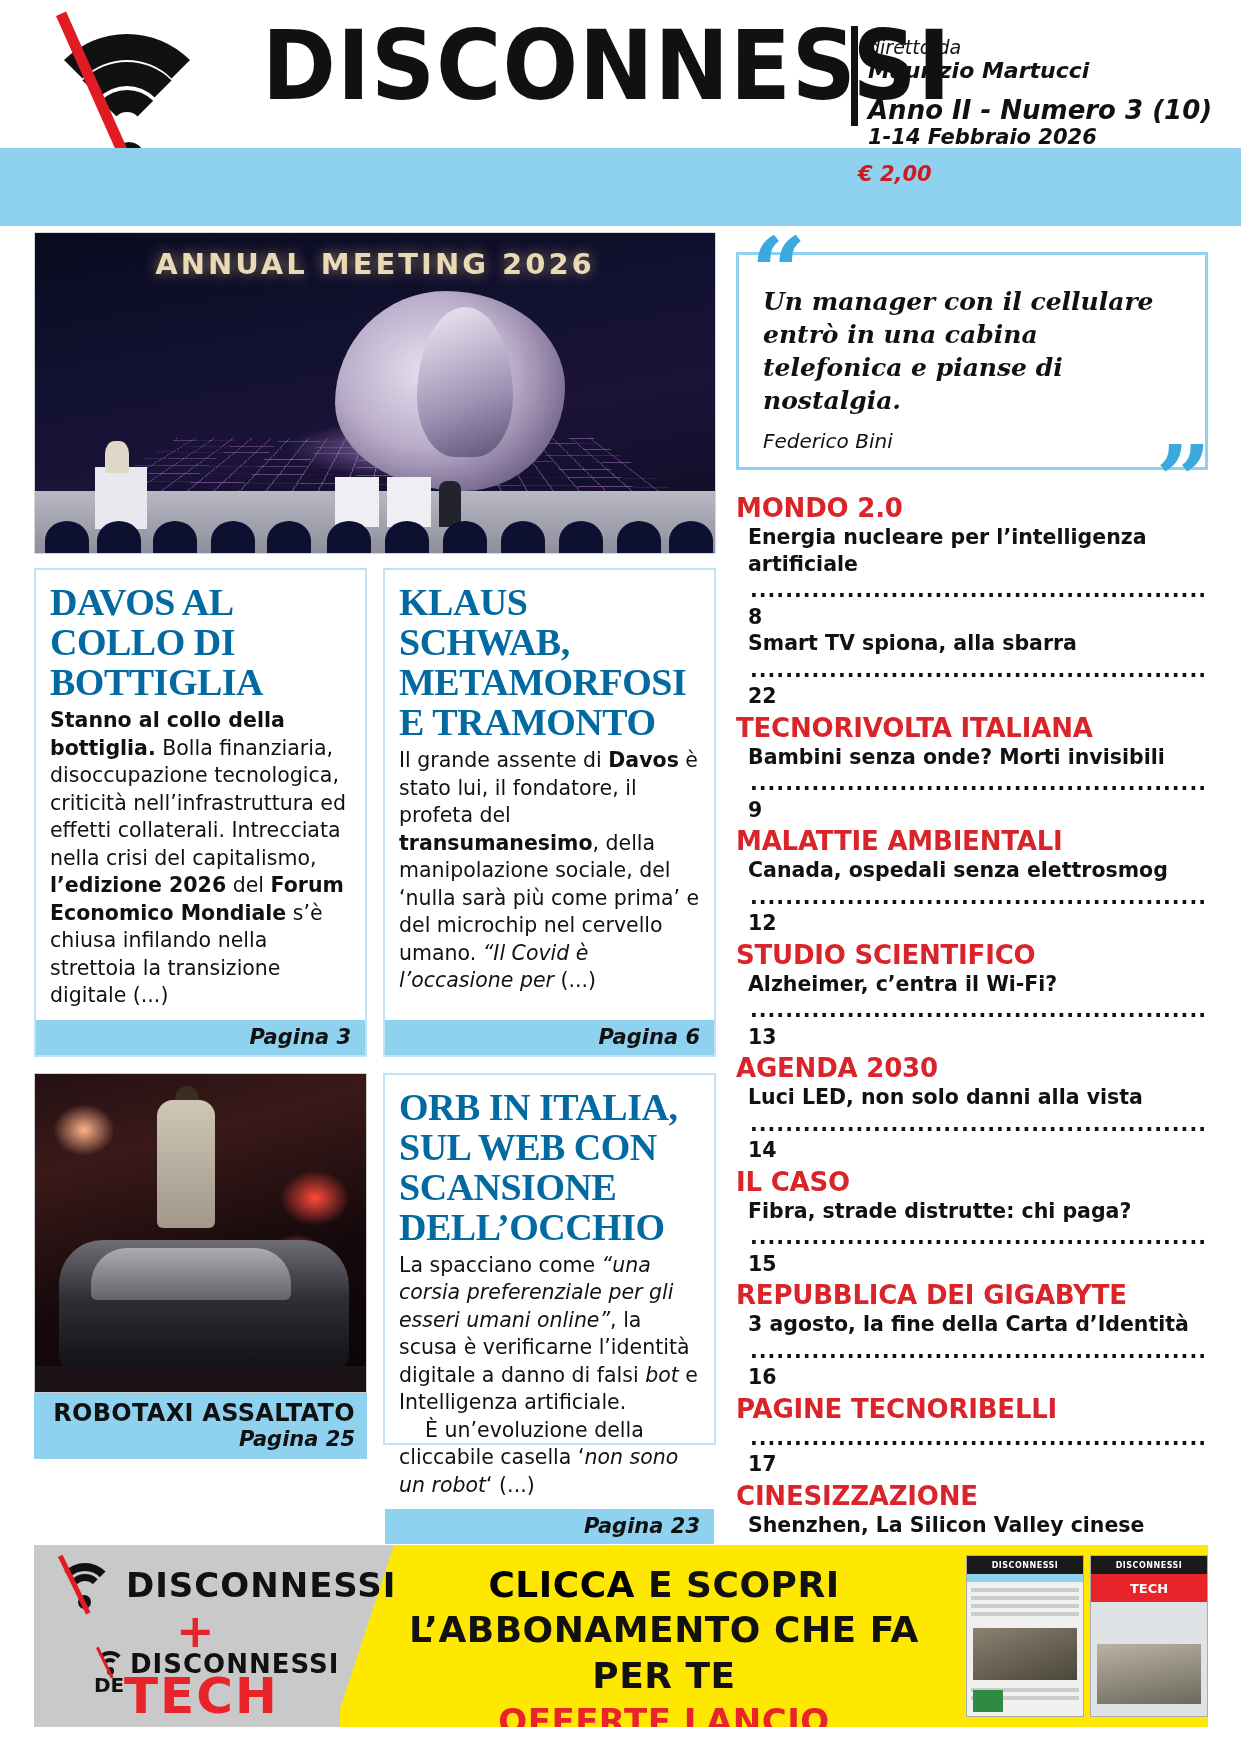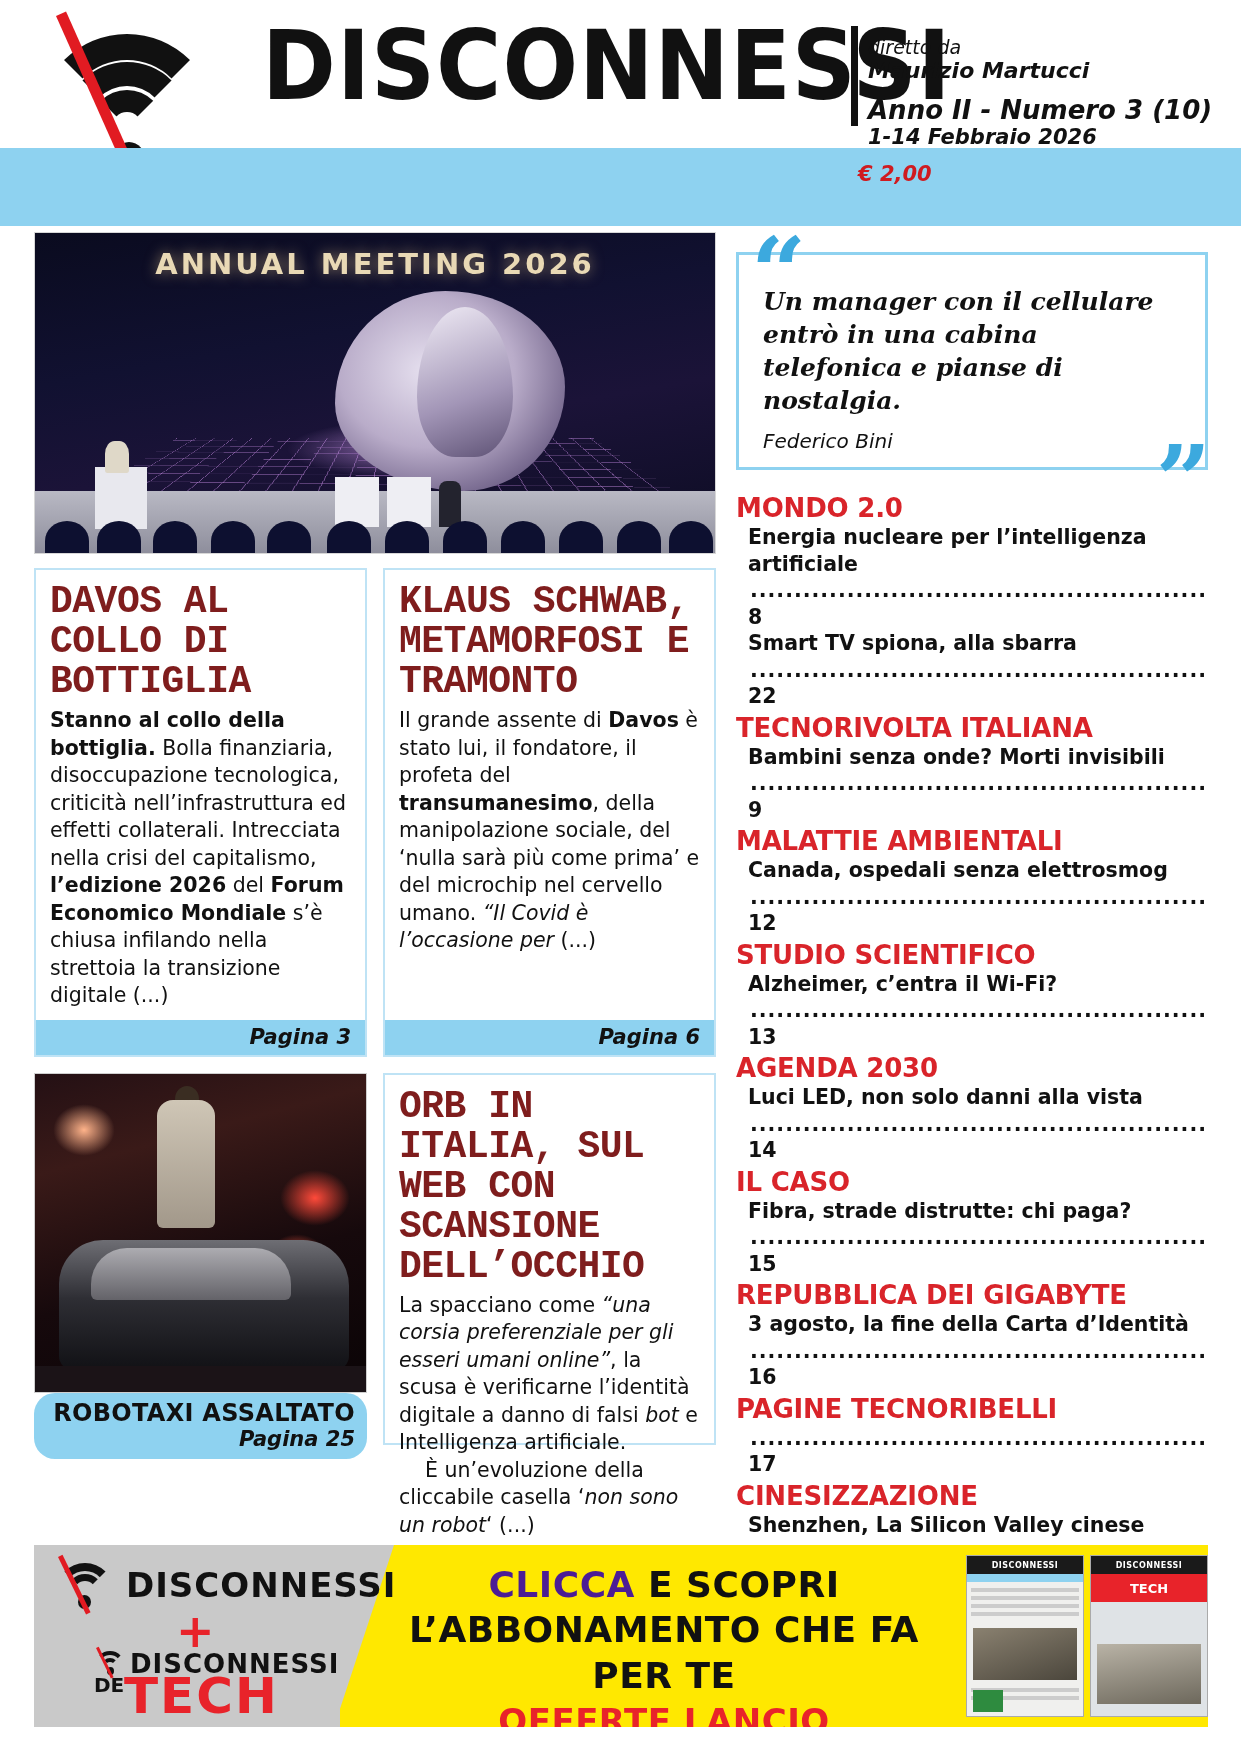--- a/index.html
+++ b/index.html
@@ -149,23 +149,23 @@
   }
 
   
   .cards-row { position: relative; margin-top: 14px; display: flex; gap: 16px; }
   .card {
     border: 2px solid #bfe3f5; background: #fff;
     display: flex; flex-direction: column;
   }
   .card-body { padding: 12px 14px 10px 14px; flex: 1; }
   .card-hl {
-    font-family: Liberation Mono, monospace;
+    font-family: Liberation Serif, serif;
     font-weight: 700; font-size: 38px; line-height: 40px;
-    letter-spacing: -0.5px; color: #7f1d1d; margin-bottom: 5px;
+    letter-spacing: -0.5px; color: #0369a1; margin-bottom: 5px;
     font-stretch: condensed;
   }
   .card-text {
     font-family: "DejaVu Sans", sans-serif;
     font-size: 20.5px; line-height: 27.5px; color: #111;
   }
   .card-text b { font-weight: 700; }
   .card-text i { font-style: italic; }
   .pagina-bar {
     background: #8ed2f0; text-align: right;
@@ -200,21 +200,21 @@
     background: linear-gradient(180deg,#6e6e74 0%,#2e2e34 45%,#111115 100%);
     border-radius: 44px 46px 14px 14px;
   }
   .pi-wind {
     position: absolute; left: 56px; bottom: 92px; width: 200px; height: 52px;
     background: linear-gradient(180deg,#b9b8bd,#6d6c72);
     border-radius: 36px 36px 6px 6px; opacity: .85;
   }
   .pi-street { position:absolute; left:0; bottom:0; width:100%; height:26px; background:#1b1317; }
   .photo-cap {
-    background: #8ed2f0; padding: 6px 12px 8px 12px; text-align: right; border-radius: 21px;
+    background: #8ed2f0; padding: 6px 12px 8px 12px; text-align: right;
   }
   .photo-cap-title {
     font-family: "DejaVu Sans", sans-serif;
     font-weight: 700; font-size: 24px; line-height: 28px; color: #111;
     letter-spacing: .3px;
   }
   .photo-cap-pag {
     font-family: "DejaVu Sans", sans-serif;
     font-style: italic; font-weight: 700; font-size: 21px; color: #111;
   }
@@ -297,21 +297,21 @@
   .ad-tech { position: absolute; left: 28px; top: 22px; font-family: "DejaVu Sans", sans-serif; font-weight: 700; font-size: 50px; line-height: 50px; color: #e8232a; letter-spacing: 2px; }
   .mini-wifi2 { position: absolute; left: -2px; top: 0; width: 34px; height: 26px; }
   .mw2-arc { position: absolute; border: 4px solid #111; border-bottom-color: transparent; border-left-color: transparent; border-right-color: transparent; border-radius: 50%; }
   .mw2a1 { width: 30px; height: 30px; left: 1px; top: 2px; }
   .mw2a2 { width: 16px; height: 16px; left: 8px; top: 9px; border-width: 4px; }
   .mw2-dot { position: absolute; left: 13px; top: 18px; width: 7px; height: 8px; background: #111; border-radius: 50%; }
   .mw2-slash { position: absolute; left: 2px; top: -1px; width: 3px; height: 34px; background: #e11b22; transform: rotate(-26deg); transform-origin: top left; }
 
   .ad-msg { position: absolute; left: 330px; top: 18px; width: 600px; text-align: center; }
   .ad-l1 { font-family: "DejaVu Sans", sans-serif; font-weight: 700; font-size: 36px; line-height: 44px; color: #111; letter-spacing: .5px; }
-  .ad-l1 .hl { color: #4c1d95; }
+  .ad-l1 .hl { color: #000000; }
   .ad-l2 { font-family: "DejaVu Sans", sans-serif; font-weight: 700; font-size: 36px; line-height: 46px; color: #111; letter-spacing: .5px; }
   .ad-l3 { font-family: "DejaVu Sans", sans-serif; font-weight: 700; font-size: 34px; line-height: 44px; color: #e8232a; letter-spacing: .5px; }
 
   .ad-cover { position: absolute; top: 10px; width: 118px; height: 162px; background: #fff; border: 1px solid #aaa; overflow: hidden; }
   .cov1 { left: 932px; }
   .cov2 { left: 1056px; }
   .cov-head { height: 18px; background: #1a1a1a; color: #fff; font-family: "DejaVu Sans", sans-serif; font-size: 8px; font-weight: 700; display: flex; align-items: center; justify-content: center; letter-spacing: .5px; }
   .cov-blue { height: 8px; background: #8ed2f0; }
   .cov-body { position: relative; height: 136px; background: #f0f0ee; }
   .cov-strip { position: absolute; left: 4px; right: 4px; height: 4px; background: #ccc; }

